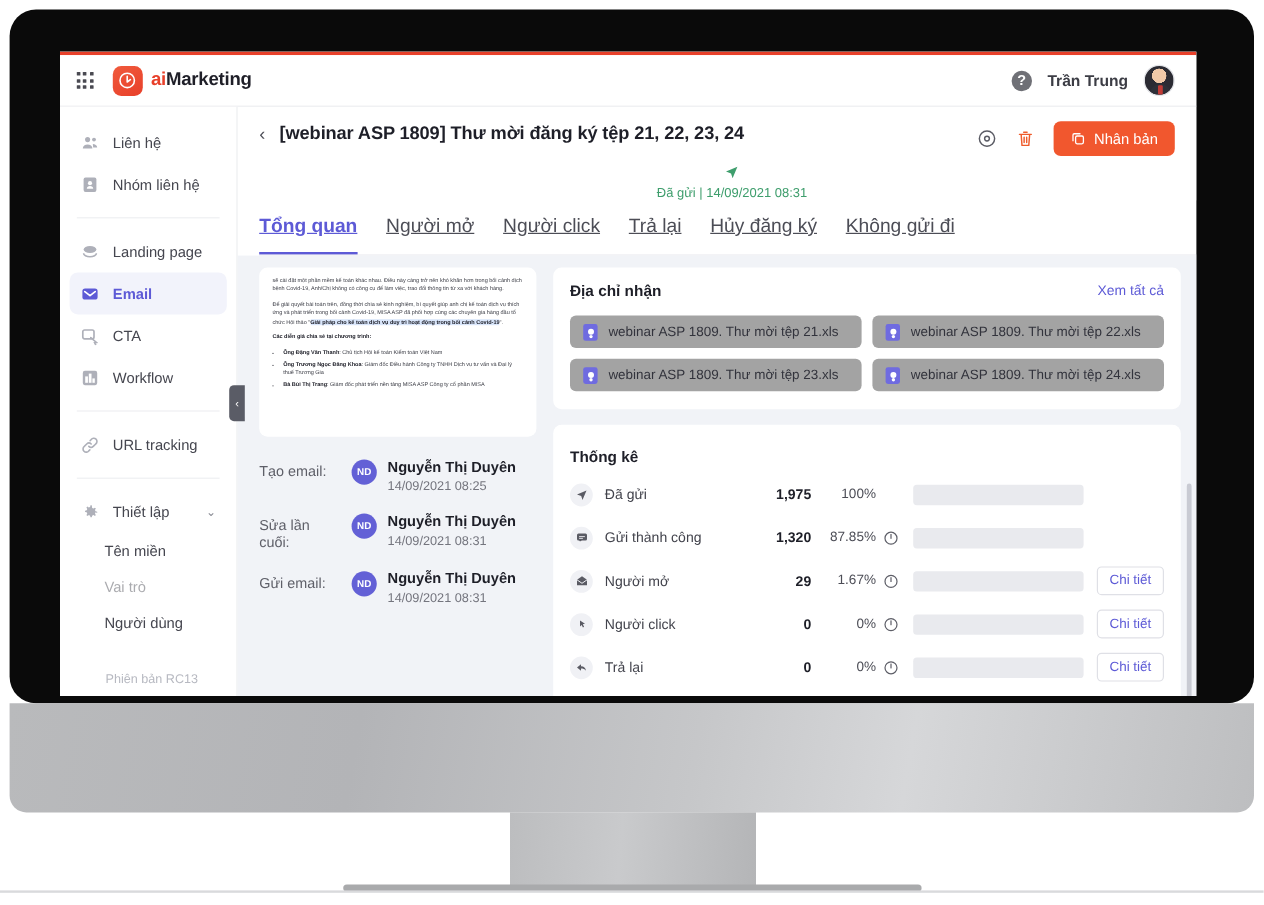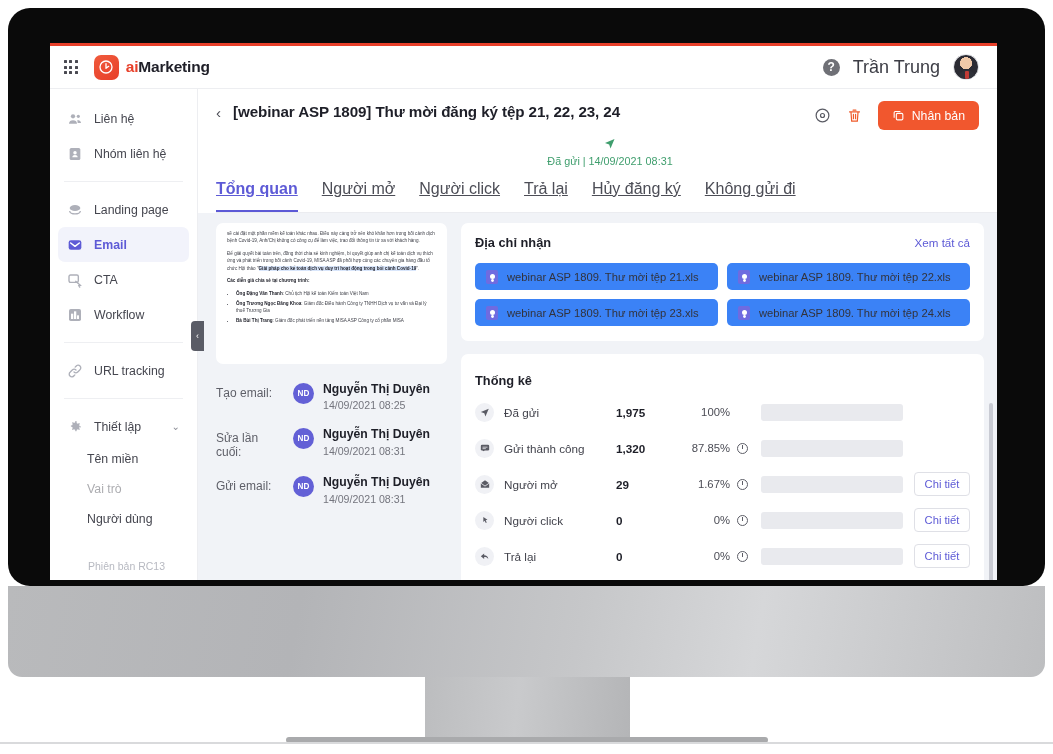--- a/index.html
+++ b/index.html
@@ -65,21 +65,21 @@
   }
   .brand-mark svg { width: 16px; height: 16px; }
   .brand-name { font-size: 15.5px; font-weight: bold; color: #1f1f28; letter-spacing: -.2px; }
   .brand-name .ai { color: #e8402a; }
   .topbar-right { margin-left: auto; display: flex; align-items: center; gap: 13px; }
   .help-icon {
     width: 17px; height: 17px; border-radius: 50%; background: #6f7076;
     color: #fff; font-size: 12px; font-weight: bold;
     display:flex; align-items:center; justify-content:center; cursor: pointer;
   }
-  .user-name { font-size: 18px; color: #3c3d45; }
+  .user-name { font-size: 13px; color: #3c3d45; font-weight: bold; }
   .avatar {
     width: 26px; height: 26px; border-radius: 50%;
     background: radial-gradient(circle at 50% 34%, #f0c9a8 0 30%, #2b2b33 31% 100%);
     overflow: hidden; position: relative; cursor: pointer;
     border: 1px solid #e3e4e8;
   }
   .avatar::after {
     content:""; position:absolute; left:4px; bottom:0; width:18px; height:9px;
     background:#2e3038; border-radius: 9px 9px 0 0;
   }
@@ -181,21 +181,21 @@
   .meta-name { font-size: 12.2px; font-weight: bold; color: #1e1f28; line-height: 1.25; }
   .meta-time { font-size: 10.6px; color: #74757e; margin-top: 2px; }
 
   
   #recipients-card { padding: 12px 14px 15px 14px; }
   .card-head { display: flex; align-items: center; margin-bottom: 13px; }
   .card-title { font-size: 12.8px; font-weight: bold; color: #1e1f28; }
   .link-all { margin-left: auto; font-size: 11.6px; color: #5d5ad6; cursor: pointer; }
   .file-grid { display: grid; grid-template-columns: 1fr 1fr; gap: 9px; }
   .file-chip {
-    background: #3b82f6; border-radius: 5px; height: 27px;
+    background: #a3a3a3; border-radius: 5px; height: 27px;
     display: flex; align-items: center; gap: 9px; padding: 0 11px; cursor: pointer;
   }
   .file-chip .fico {
     width: 12px; height: 14px; background: #6f6be0; border-radius: 2px;
     display:flex; align-items:center; justify-content:center; flex:none;
   }
   .file-chip .fico::after {
     content:""; width:5px; height:5px; border-radius:50%;
     background:#fff; box-shadow: 0 4px 0 -1.1px #fff;
   }
@@ -203,21 +203,21 @@
 
   
   #stats-card { padding: 19px 14px 8px 14px; flex: 1; }
   .stat-row { display: flex; align-items: center; height: 36px; }
   .stat-ico {
     width: 19px; height: 19px; border-radius: 50%; background: #f0f1f5;
     display: flex; align-items: center; justify-content: center; flex: none;
   }
   .stat-ico svg { width: 10px; height: 10px; }
   .stat-name { font-size: 11.7px; color: #42434c; margin-left: 10px; width: 112px; flex: none; }
-  .stat-value { font-size: 11.7px; font-weight: bold; color: #1e1f28; width: 60px; flex: none; }
+  .stat-value { font-size: 11.7px; font-weight: bold; color: #1e1f28; width: 60px; flex: none; text-align: right; }
   .stat-pct { font-size: 11.3px; color: #4c4d56; width: 54px; text-align: right; flex: none; }
   .info-dot {
     width: 11px; height: 11px; border-radius: 50%; border: 1.2px solid #5d5e67;
     margin-left: 7px; flex: none; position: relative; cursor: pointer;
   }
   .info-dot::after {
     content:""; position:absolute; left:3.6px; top:1.6px;
     width:1.2px; height:3.6px; background:#5d5e67;
   }
   .bar-track {

